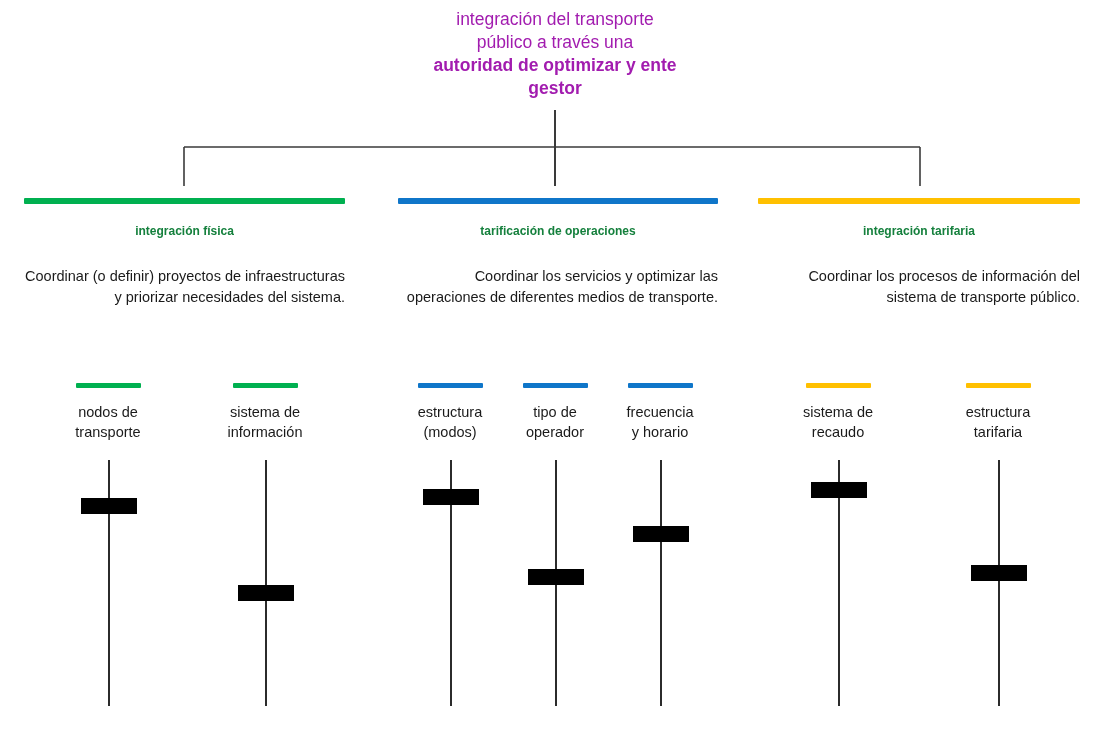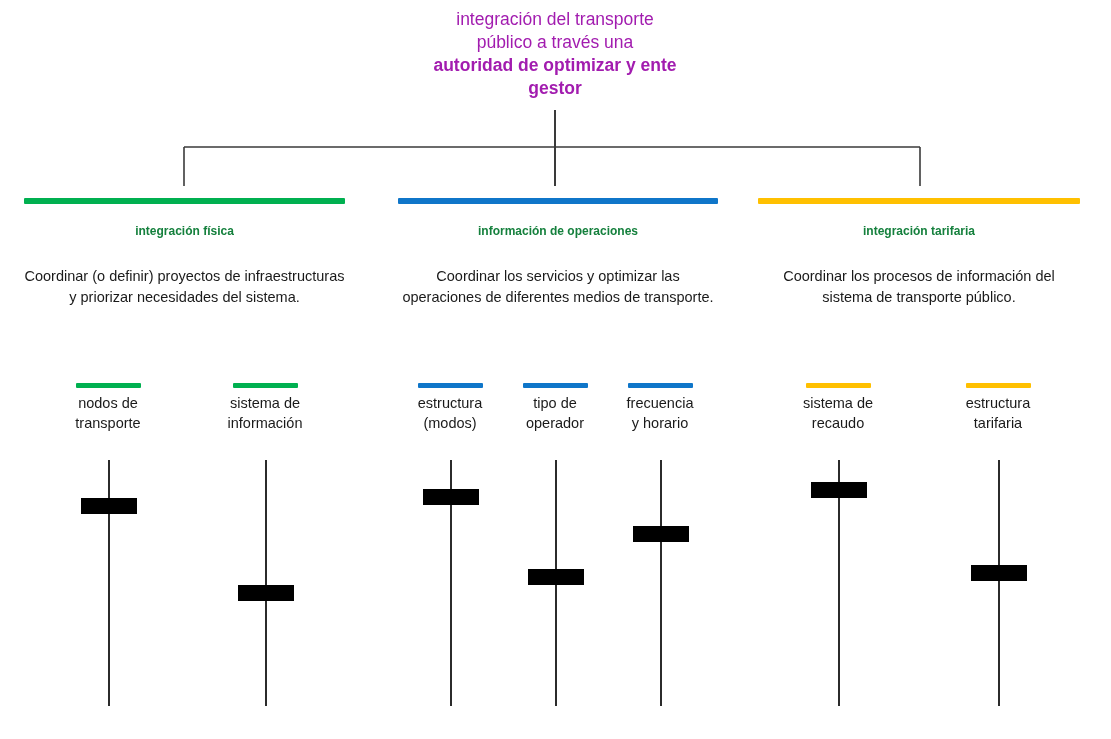--- a/index.html
+++ b/index.html
@@ -56,41 +56,41 @@
   }
   .group-title {
     margin-top: 20px;
     text-align: center;
     font-size: 12px;
     font-weight: bold;
     color: #15803d;
   }
   .group-desc {
     margin-top: 28px;
-    text-align: center;
+    text-align: right;
     font-size: 14.5px;
     line-height: 1.45;
     color: #1a1a1a;
   }
 
   
   .subitem {
     position: absolute;
     top: 383px;
     width: 90px;
     text-align: center;
   }
   .subitem-bar {
     height: 5px;
     width: 65px;
     margin: 0 auto;
     border-radius: 1px;
   }
   .subitem-label {
-    margin-top: 6px;
+    margin-top: 15px;
     font-size: 14.5px;
     line-height: 1.35;
     color: #1a1a1a;
     white-space: pre-line;
   }
 
   
   .slider {
     position: absolute;
     top: 460px;
@@ -144,21 +144,21 @@
 
   <div class="slider" style="left:108px;">
     <div class="slider-handle" style="top:38px;"></div>
   </div>
   <div class="slider" style="left:265px;">
     <div class="slider-handle" style="top:125px;"></div>
   </div>
 
   <div class="group" style="left:398px; width:320px;">
     <div class="group-bar" style="background:#0F76C9;"></div>
-    <div class="group-title">información de operaciones</div>
+    <div class="group-title">tarificación de operaciones</div>
     <div class="group-desc">Coordinar los servicios y optimizar las operaciones de diferentes medios de transporte.</div>
   </div>
 
   <div class="subitem" style="left:405px;">
     <div class="subitem-bar" style="background:#0F76C9;"></div>
     <div class="subitem-label">estructura
 (modos)</div>
   </div>
   <div class="subitem" style="left:510px;">
     <div class="subitem-bar" style="background:#0F76C9;"></div>

